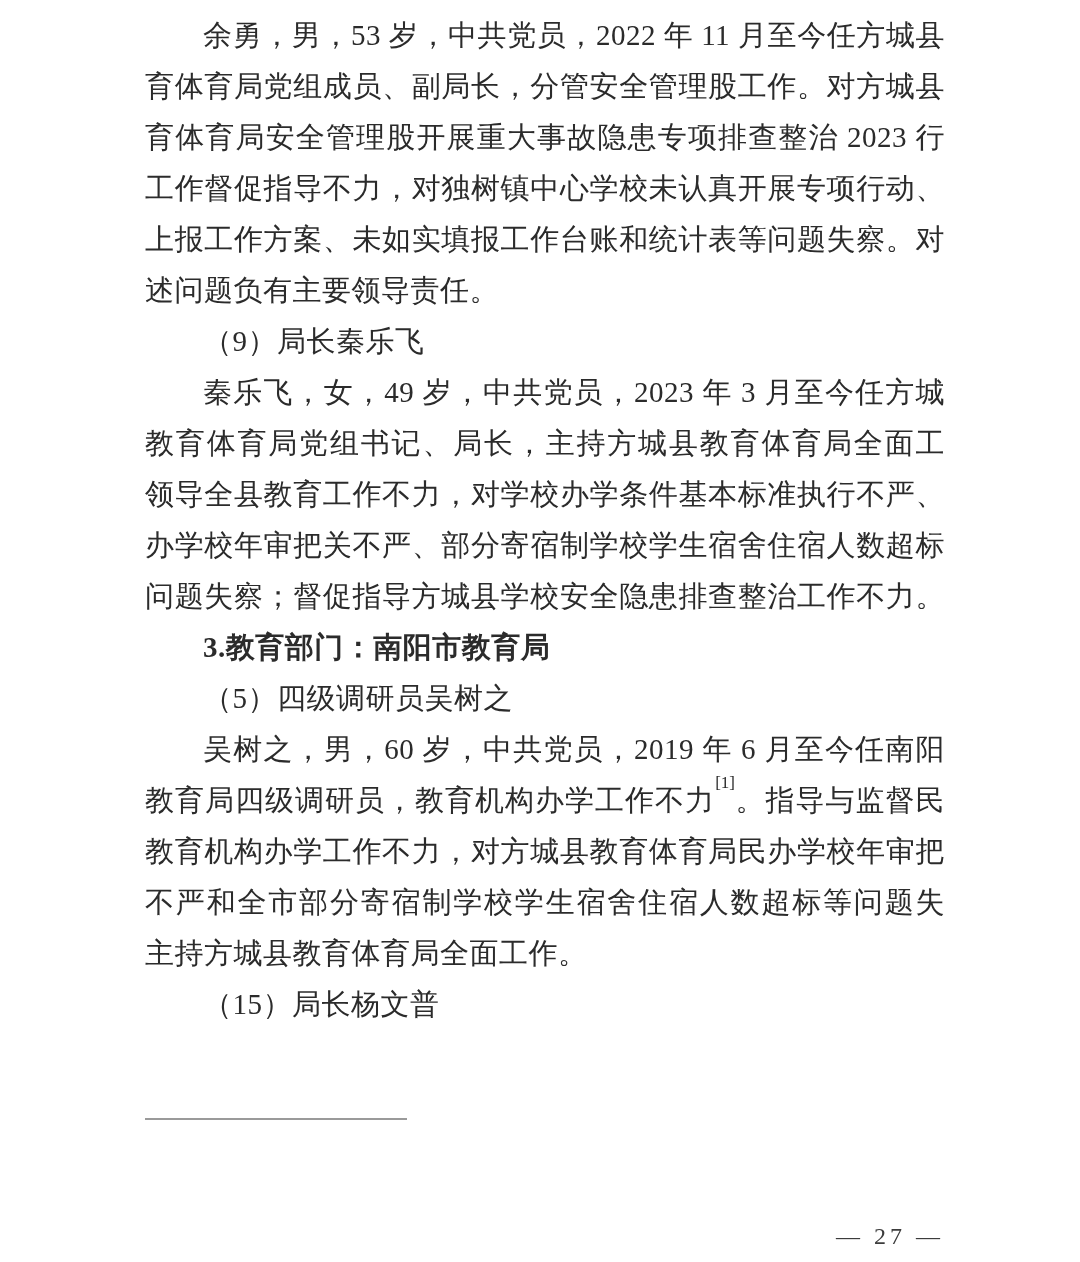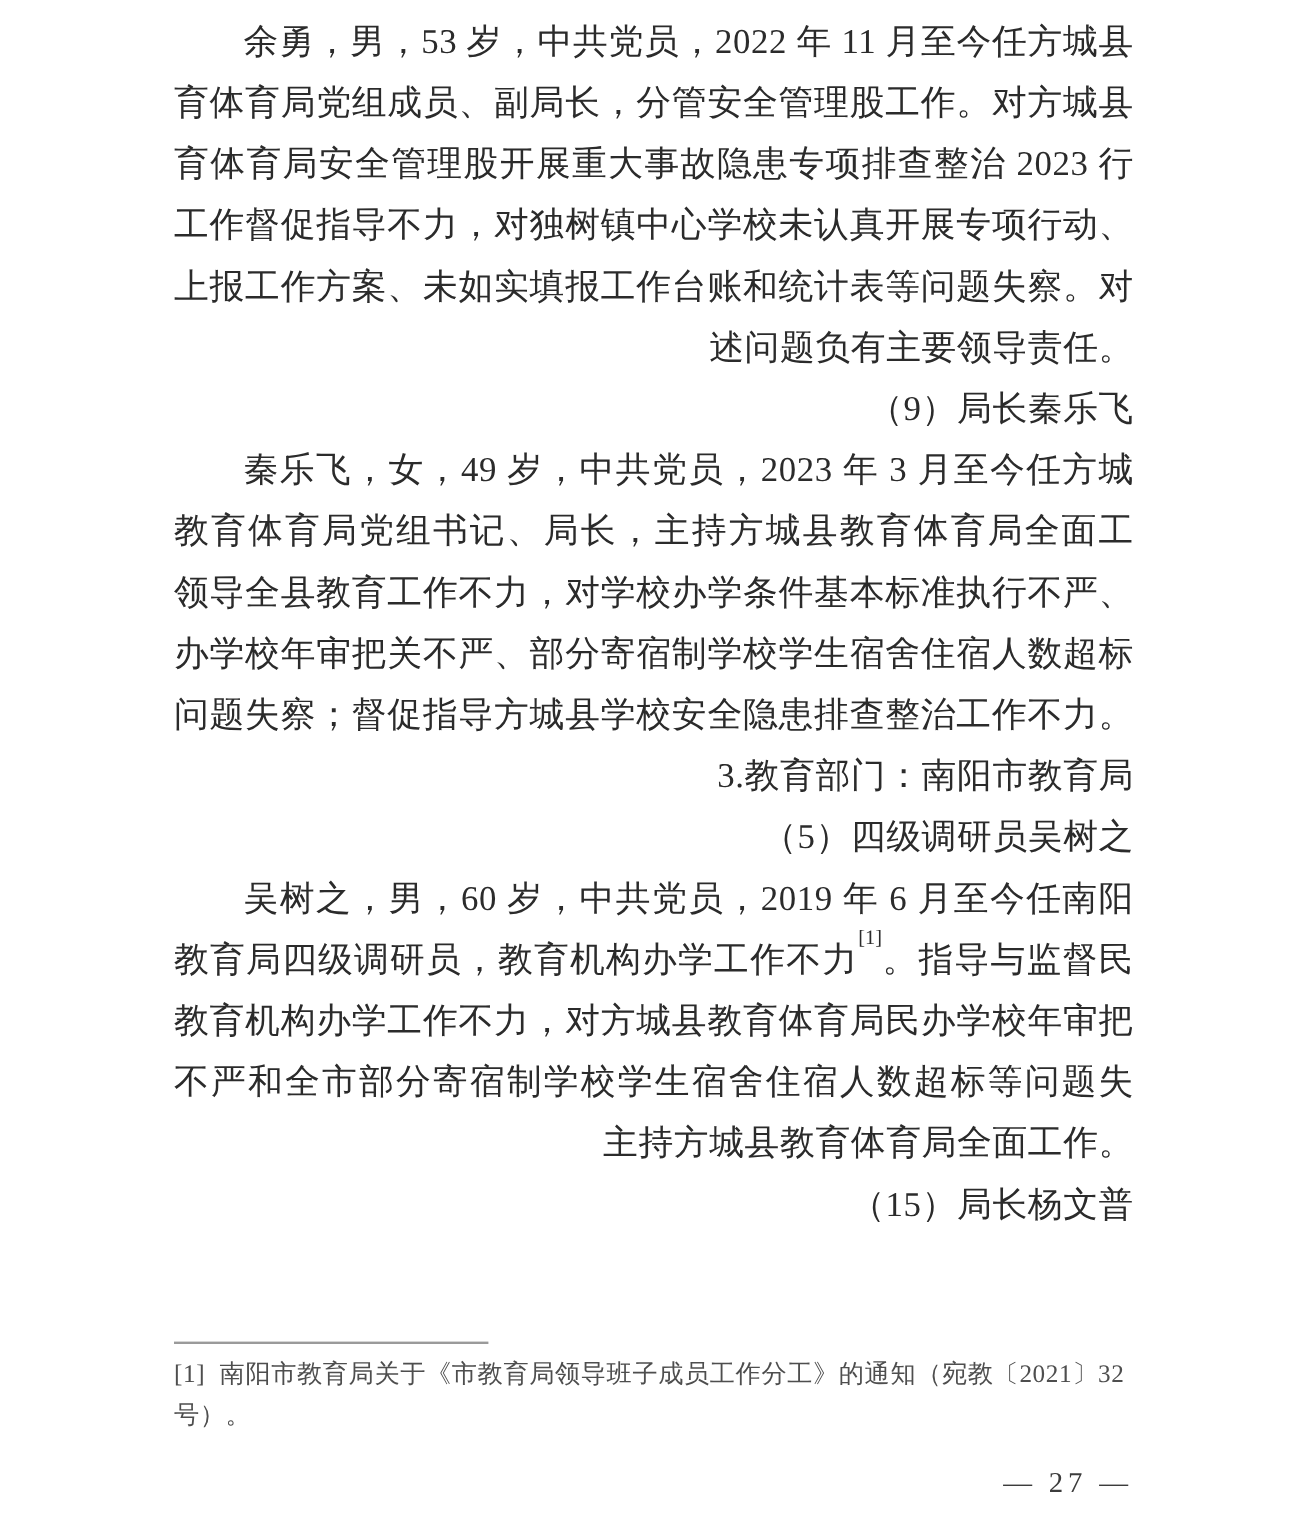--- a/index.html
+++ b/index.html
@@ -20,27 +20,26 @@
   }
   .doc-body {
     position: absolute;
     left: 145px;
     top: 10px;
     width: 800px;
     color: #2b2b2b;
     font-size: 29px;
   }
   .block { margin: 0; padding: 0; }
-  .block.bold .line { font-weight: 400; }
+  .block.bold .line { font-weight: 700; }
   .line {
     height: 51px;
     line-height: 51px;
     overflow: hidden;
     letter-spacing: 0.5px;
-    text-align: right;
   }
   .line.first { text-indent: 2em; }
   .line.fill {
     text-align: justify;
     text-align-last: justify;
   }
   sup.footref {
     font-size: 17px;
     line-height: 0;
     position: relative;
@@ -112,19 +111,16 @@
         <div class="line fill"><span>不严和全市部分寄宿制学校学生宿舍住宿人数超标等问题失察。</span></div>
         <div class="line"><span>主持方城县教育体育局全面工作。</span></div>
       </div>
       <div class="block">
         <div class="line first"><span>（15）局长杨文普</span></div>
       </div>
     </div>
 
   <div class="footnote-rule"></div>
 
-  <div class="footnote-line">
-    <span class="footnote-marker">[1]</span><span>南阳市教育局关于《市教育局领导班子成员工作分工》的通知（宛教〔2021〕32 号）。</span>
-  </div>
 
   <div class="page-number">— 27 —</div>
 
 </div>
 
 </body></html>

